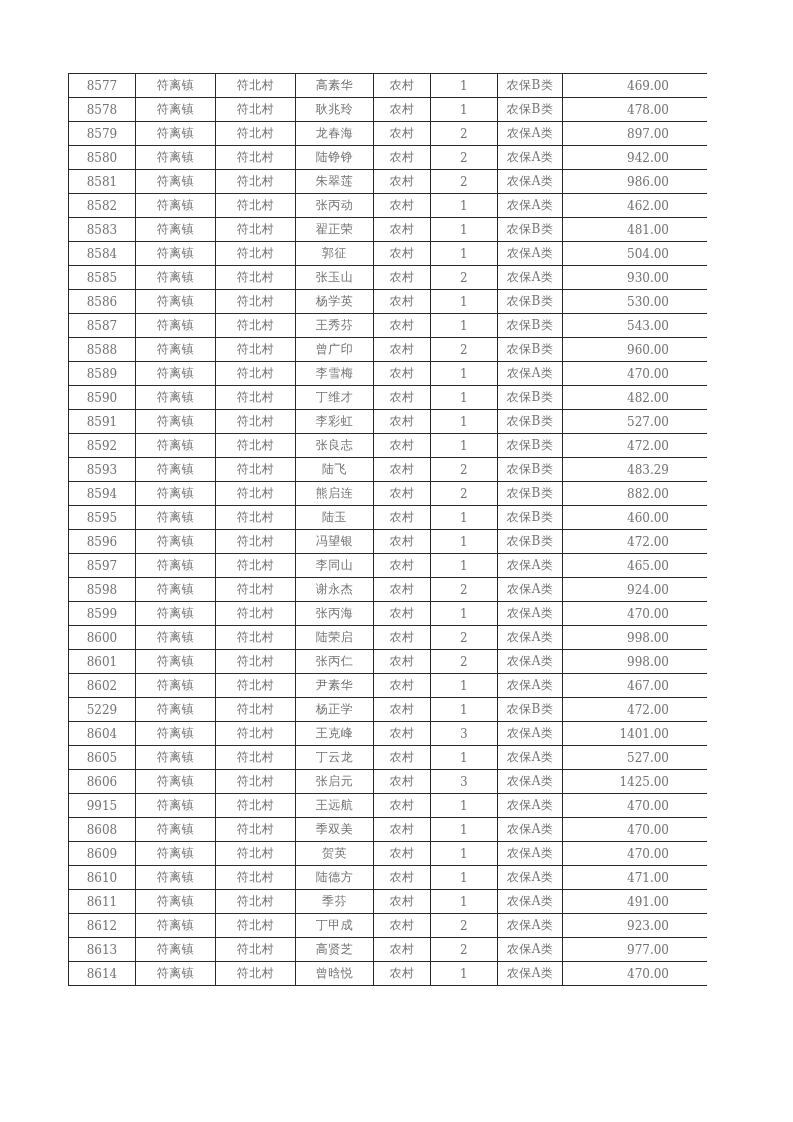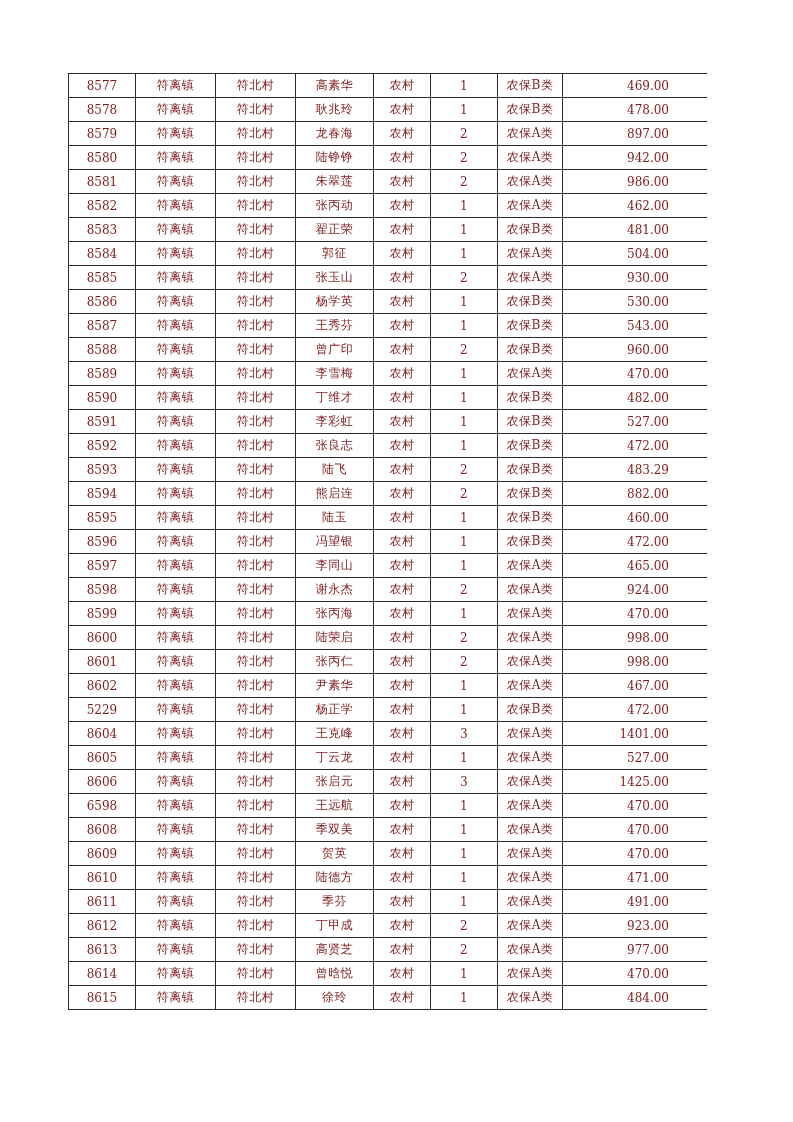--- a/index.html
+++ b/index.html
@@ -7,21 +7,21 @@
     padding: 0;
     background: #ffffff;
   }
   .page {
     position: relative;
     width: 707px;
     height: 1122px;
     background: #ffffff;
     overflow: hidden;
     font-family: "DejaVu Serif", "Liberation Serif", serif;
-    color: #7f1d1d;
+    color: #737373;
   }
   table.roster {
     position: absolute;
     left: 68px;
     top: 73px;
     width: 657px;
     border-collapse: collapse;
     table-layout: fixed;
     font-size: 12px;
   }
@@ -354,21 +354,21 @@
           <td class="col-0">8606</td>
           <td class="col-1">符离镇</td>
           <td class="col-2">符北村</td>
           <td class="col-3">张启元</td>
           <td class="col-4">农村</td>
           <td class="col-5">3</td>
           <td class="col-6">农保A类</td>
           <td class="col-7">1425.00</td>
         </tr>
         <tr>
-          <td class="col-0">6598</td>
+          <td class="col-0">9915</td>
           <td class="col-1">符离镇</td>
           <td class="col-2">符北村</td>
           <td class="col-3">王远航</td>
           <td class="col-4">农村</td>
           <td class="col-5">1</td>
           <td class="col-6">农保A类</td>
           <td class="col-7">470.00</td>
         </tr>
         <tr>
           <td class="col-0">8608</td>
@@ -432,26 +432,16 @@
         </tr>
         <tr>
           <td class="col-0">8614</td>
           <td class="col-1">符离镇</td>
           <td class="col-2">符北村</td>
           <td class="col-3">曾晗悦</td>
           <td class="col-4">农村</td>
           <td class="col-5">1</td>
           <td class="col-6">农保A类</td>
           <td class="col-7">470.00</td>
-        </tr>
-        <tr>
-          <td class="col-0">8615</td>
-          <td class="col-1">符离镇</td>
-          <td class="col-2">符北村</td>
-          <td class="col-3">徐玲</td>
-          <td class="col-4">农村</td>
-          <td class="col-5">1</td>
-          <td class="col-6">农保A类</td>
-          <td class="col-7">484.00</td>
         </tr>
       </tbody>
   </table>
 </div>
 
 </body></html>

